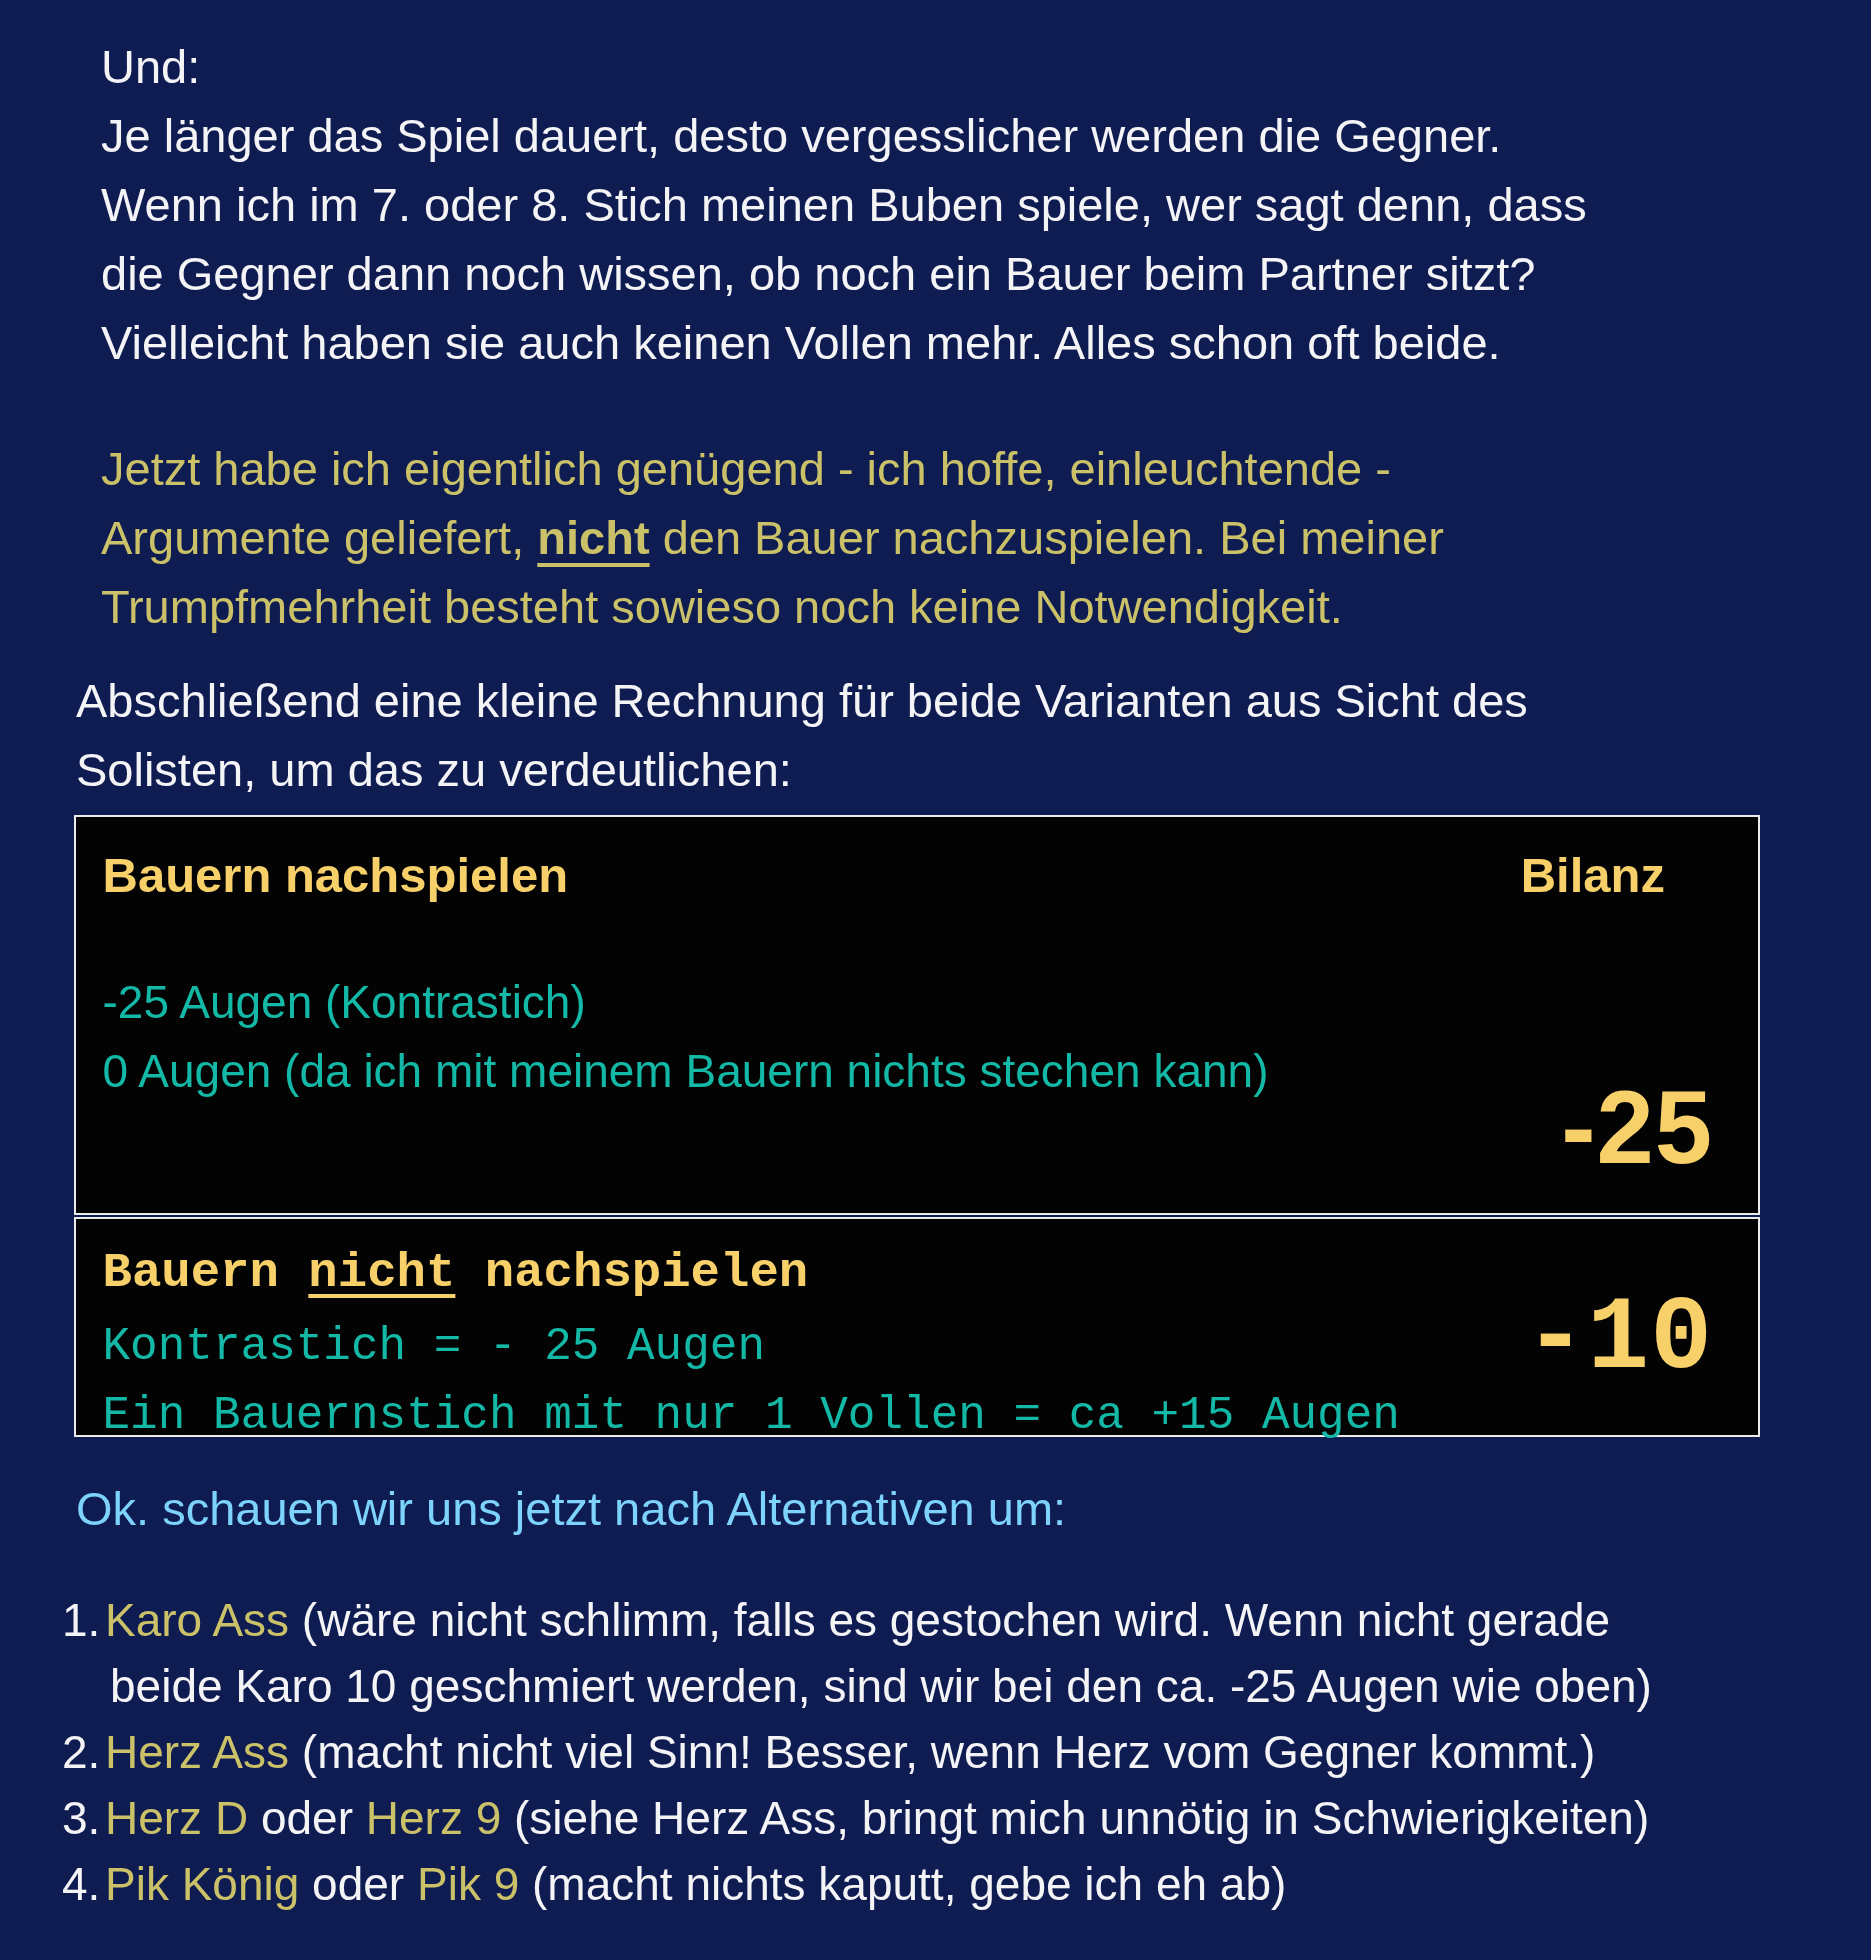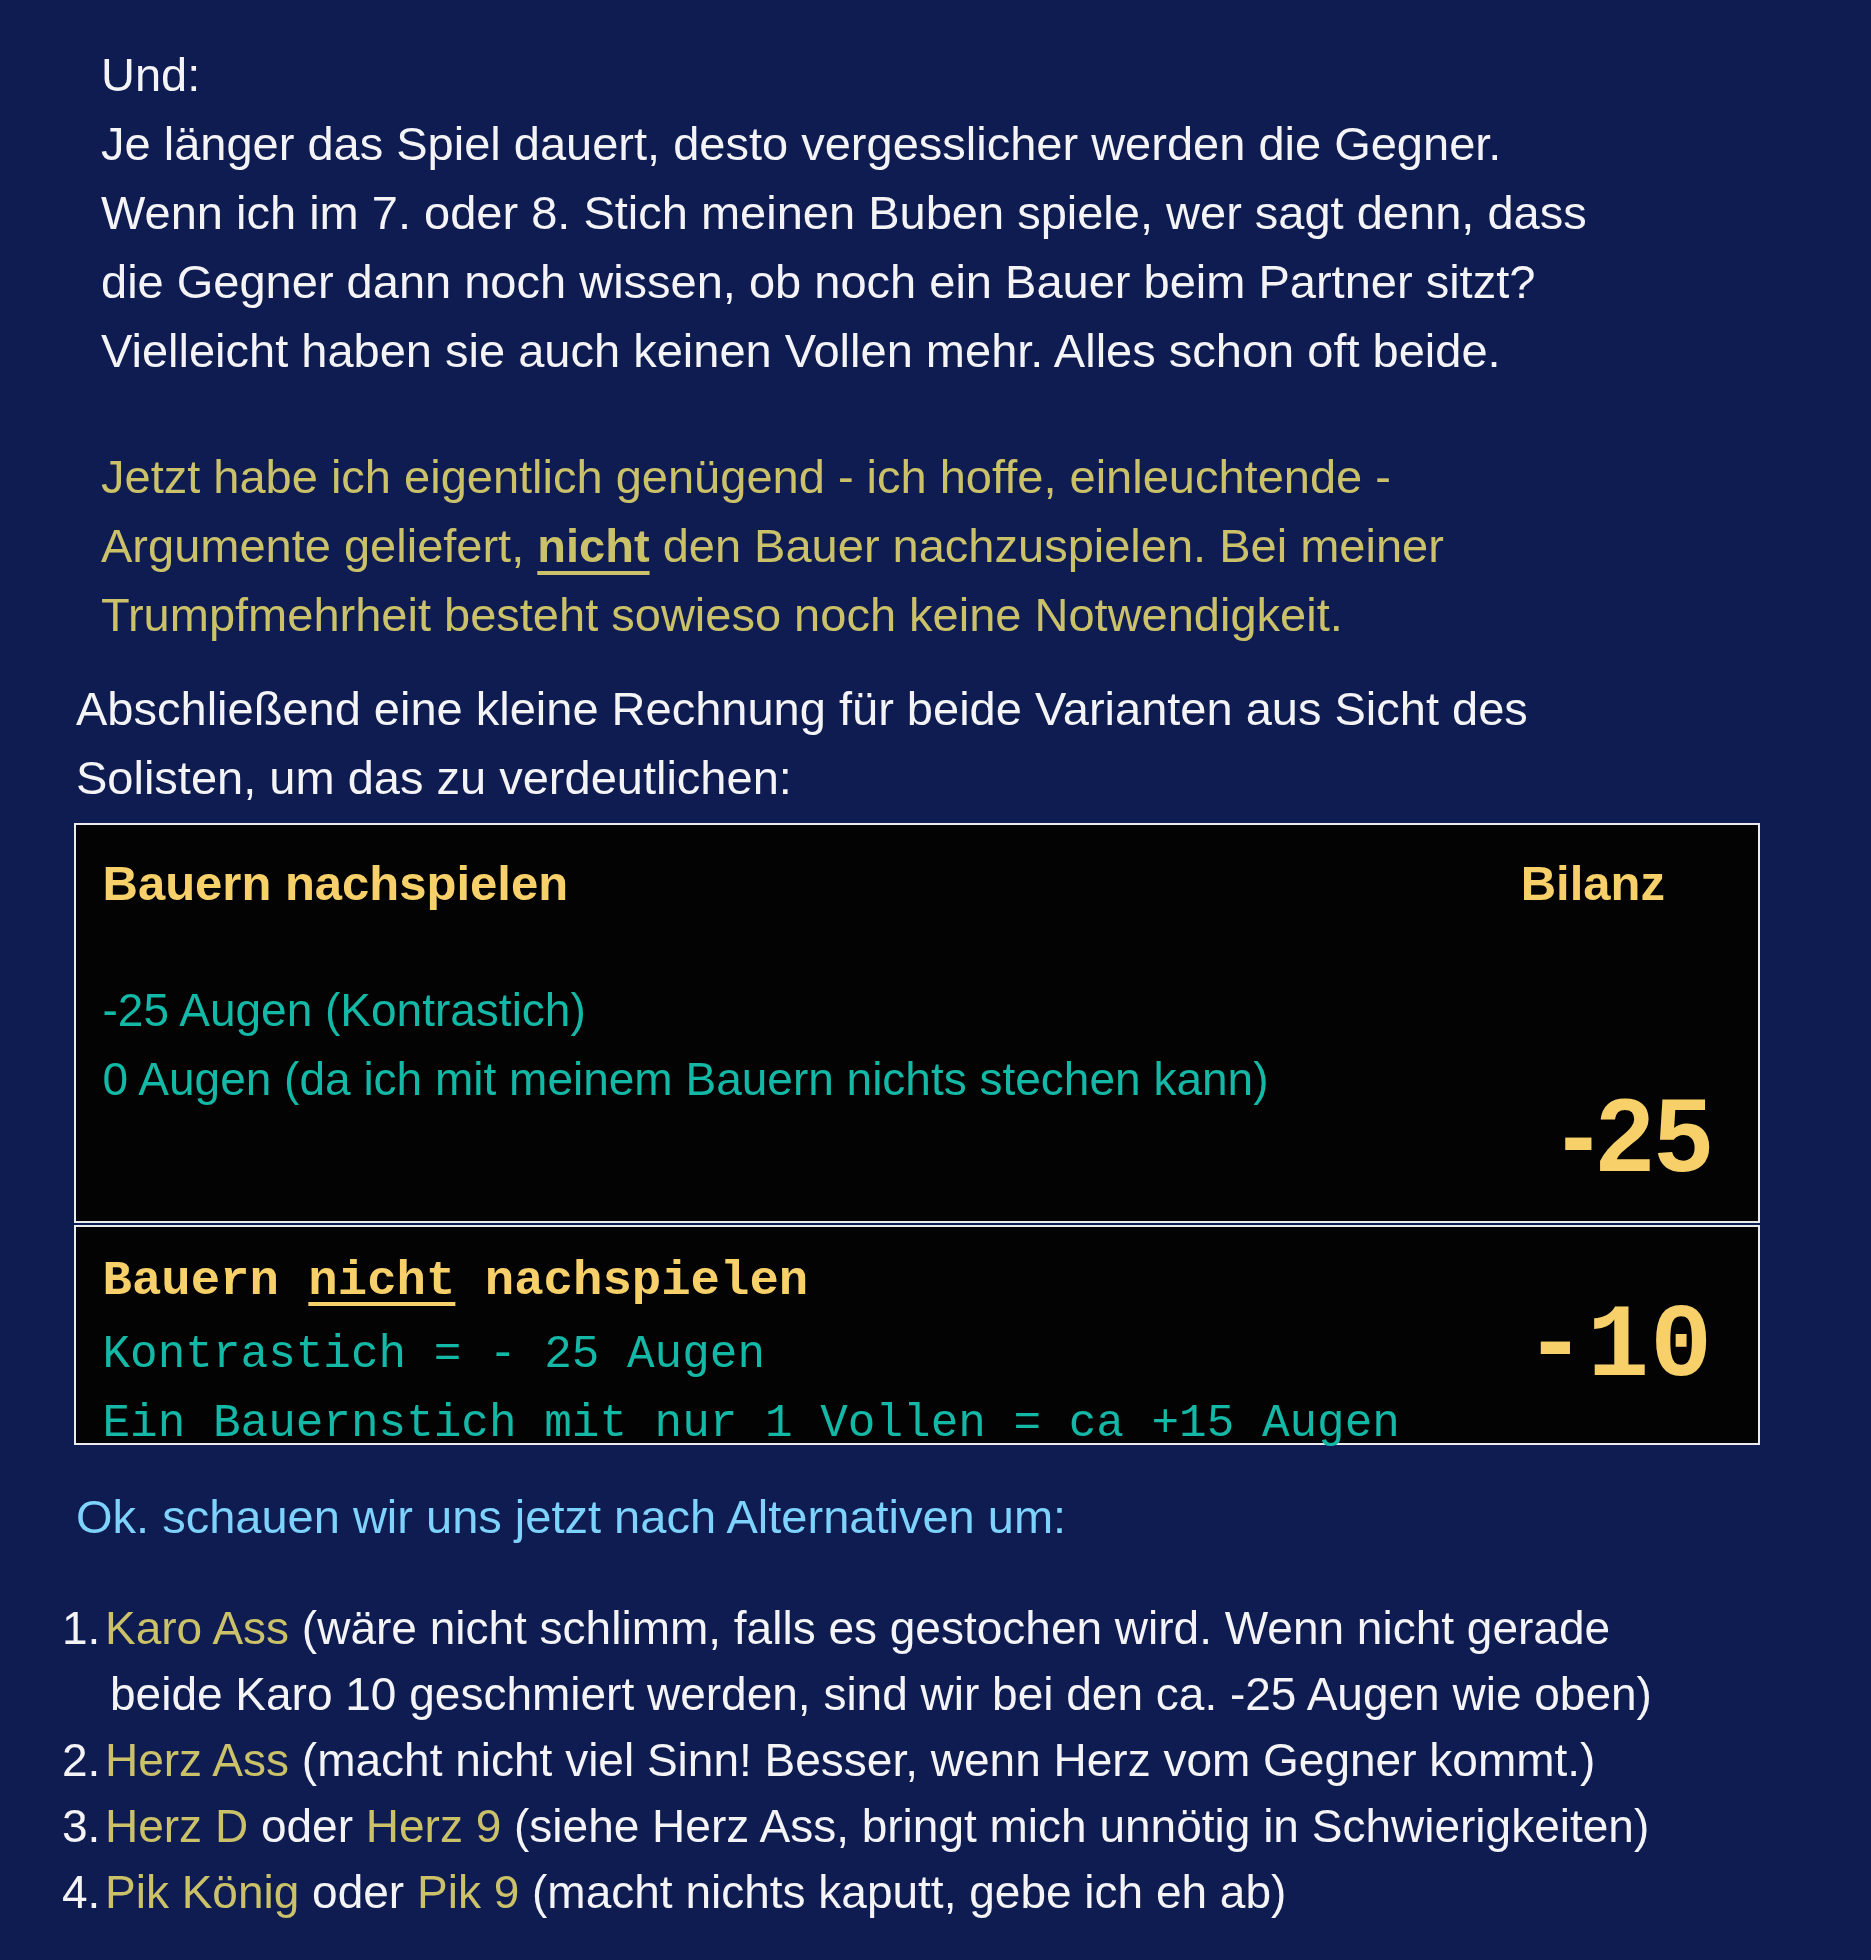--- a/index.html
+++ b/index.html
@@ -14,21 +14,21 @@
     background: #0f1c52;
     overflow: hidden;
     font-family: "Liberation Sans", "DejaVu Sans", sans-serif;
     color: #f4f4f6;
   }
   .line {
     white-space: nowrap;
   }
   
   .intro {
-    padding-top: 40px;
+    padding-top: 32px;
     margin-left: 101px;
     font-size: 47px;
     line-height: 69px;
     color: #f4f4f6;
   }
   
   .advice {
     margin-top: 57px;
     margin-left: 101px;
     font-size: 47px;

